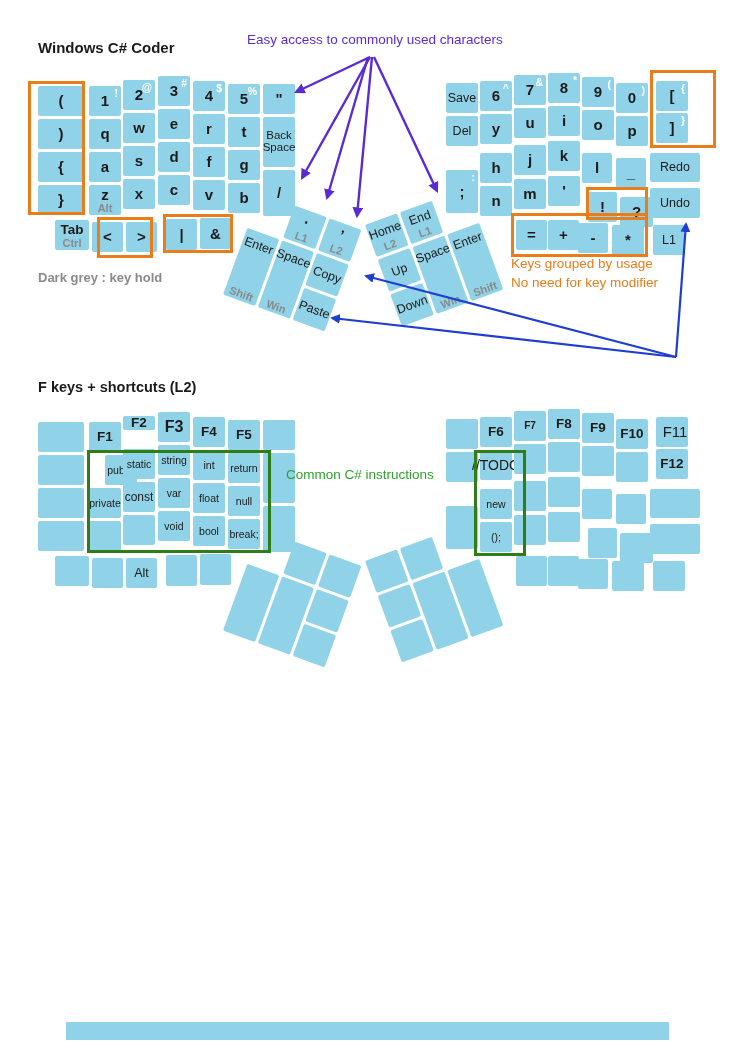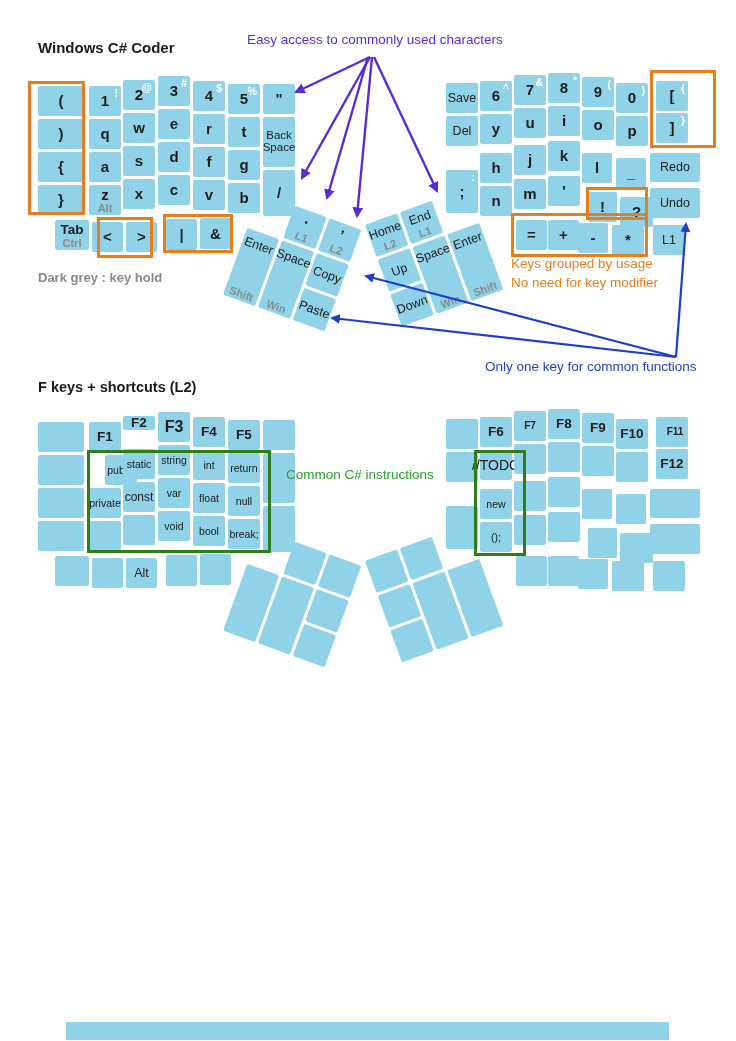--- a/index.html
+++ b/index.html
@@ -396,21 +396,21 @@
       <div class="key" style="left: 582px; top: 446px; width: 32px; height: 30px;"></div>
       <div class="key" style="left: 582px; top: 489px; width: 30px; height: 30px;"></div>
       <div class="key" style="left: 588px; top: 528px; width: 29px; height: 30px;"></div>
       <div class="key" style="left: 616px; top: 419px; width: 32px; height: 30px;">
         <span class="k-main" style="font-size: 13.5px; font-weight: 700;">F10</span>
       </div>
       <div class="key" style="left: 616px; top: 452px; width: 32px; height: 30px;"></div>
       <div class="key" style="left: 616px; top: 494px; width: 30px; height: 30px;"></div>
       <div class="key" style="left: 620px; top: 533px; width: 33px; height: 30px;"></div>
       <div class="key" style="left: 656px; top: 417px; width: 32px; height: 30px;">
-        <span class="k-main" style="font-size: 10px; font-weight: 700; padding-left: 6px;">F11</span>
+        <span class="k-main" style="font-size: 15px; font-weight: 400; padding-left: 6px;">F11</span>
       </div>
       <div class="key" style="left: 656px; top: 449px; width: 32px; height: 30px;">
         <span class="k-main" style="font-size: 13.5px; font-weight: 700;">F12</span>
       </div>
       <div class="key" style="left: 650px; top: 489px; width: 50px; height: 29px;"></div>
       <div class="key" style="left: 650px; top: 524px; width: 50px; height: 30px;"></div>
       <div class="key" style="left: 516px; top: 556px; width: 31px; height: 30px;"></div>
       <div class="key" style="left: 548px; top: 556px; width: 31px; height: 30px;"></div>
       <div class="key" style="left: 578px; top: 559px; width: 30px; height: 30px;"></div>
       <div class="key" style="left: 612px; top: 561px; width: 32px; height: 30px;"></div>
@@ -460,18 +460,17 @@
       <line x1="676" y1="357" x2="366" y2="276" stroke="#1e3ed0" stroke-width="2.2" marker-end="url(#ah-b)"></line>
       <line x1="676" y1="357" x2="332" y2="318" stroke="#1e3ed0" stroke-width="2.2" marker-end="url(#ah-b)"></line>
       <line x1="676" y1="357" x2="686" y2="224" stroke="#1e3ed0" stroke-width="2.2" marker-end="url(#ah-b)"></line>
     </svg>
 
   <div class="t title1">Windows C# Coder</div>
   <div class="t note-purple">Easy access to commonly used characters</div>
   <div class="t note-grey">Dark grey : key hold</div>
   <div class="t note-orange o1">Keys grouped by usage</div>
   <div class="t note-orange o2">No need for key modifier</div>
-  <div class="t note-blue">Only one key for common functions</div>
   <div class="t title2">F keys + shortcuts (L2)</div>
   <div class="t note-green">Common C# instructions</div>
 
   <div class="footer-bar" id="footer-bar" style="left: 66px; top: 1022px; width: 603px; height: 18px;"></div>
 </div>
 
 </body></html>

